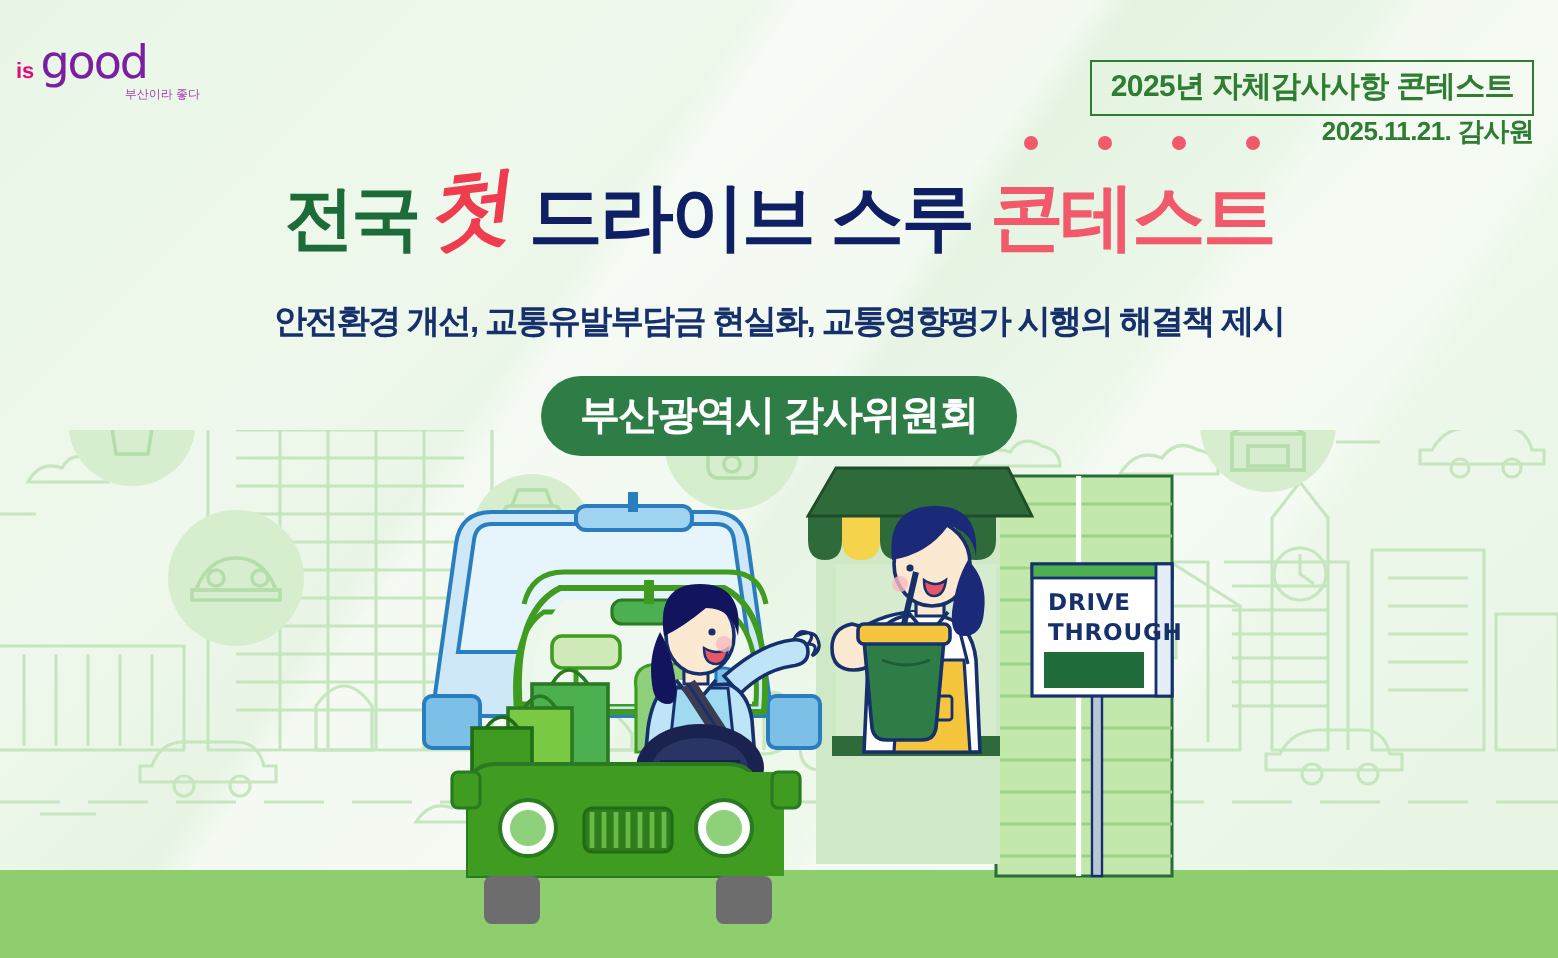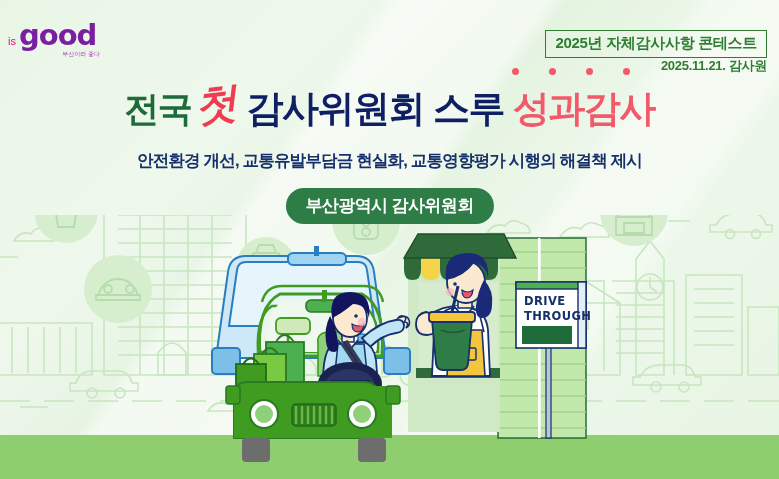--- a/index.html
+++ b/index.html
@@ -39,23 +39,23 @@
     position:absolute; left:8px; top:22px; width:92px; height:54px;
     line-height:1; user-select:none;
   }
   .logo .l1{
     font-size:21px; font-weight:bold; color:#e5087e; letter-spacing:-1px;
     font-family:"DejaVu Sans", sans-serif;
   }
   .logo .l2{
     display:flex; align-items:baseline; gap:3px; margin-top:-1px;
   }
-  .logo .is{ font-size:11px; font-weight:normal; color:#e5087e; }
+  .logo .is{ font-size:11px; font-weight:bold; color:#e5087e; }
   .logo .good{
-    font-size:29px; font-weight:bold; color:#7b1fa2; letter-spacing:-1px;
+    font-size:23px; font-weight:normal; color:#7b1fa2; letter-spacing:-1px;
     font-family:"DejaVu Sans", sans-serif;
   }
   .logo .ko{
     font-size:6px; color:#a83fb0; text-align:right; margin-top:1px; letter-spacing:0px;
   }
 
   
   .contest-box{
     position:absolute; right:12px; top:30px;
     border:1.4px solid #2f7d32;
@@ -94,21 +94,21 @@
   .subtitle{
     position:absolute; left:0; top:150px; width:779px;
     text-align:center; white-space:nowrap;
     font-size:16.5px; font-weight:bold; color:#16306b; letter-spacing:-.8px;
   }
 
   
   .badge{
     position:absolute; left:50%; top:188px; transform:translateX(-50%);
     background:#2e7d46; color:#fff;
-    font-size:17px; font-weight:bold; letter-spacing:-.6px;
+    font-size:20px; font-weight:bold; letter-spacing:-.6px;
     padding:6px 20px 7px 20px; border-radius:30px; white-space:nowrap;
   }
 
   
   .illus{ position:absolute; left:0; top:0; width:779px; height:479px; }
 </style>
 </head>
 <body>
 
 <div id="poster">
@@ -392,20 +392,20 @@
   <div class="contest-date">2025.11.21. 감사원</div>
 
   <div class="dots">
     <i></i>
     <i></i>
     <i></i>
     <i></i>
   </div>
 
   <div class="headline">
-    <span class="h-green">전국</span><span class="h-brush">첫</span> <span class="h-navy">감사위원회 스루</span> <span class="h-red">성과감사</span>
+    <span class="h-green">전국</span><span class="h-brush">첫</span> <span class="h-navy">드라이브 스루</span> <span class="h-red">콘테스트</span>
   </div>
 
   <div class="subtitle">안전환경 개선, 교통유발부담금 현실화, 교통영향평가 시행의 해결책 제시</div>
 
   <div class="badge">부산광역시 감사위원회</div>
 
 </div>
 
 </body></html>

